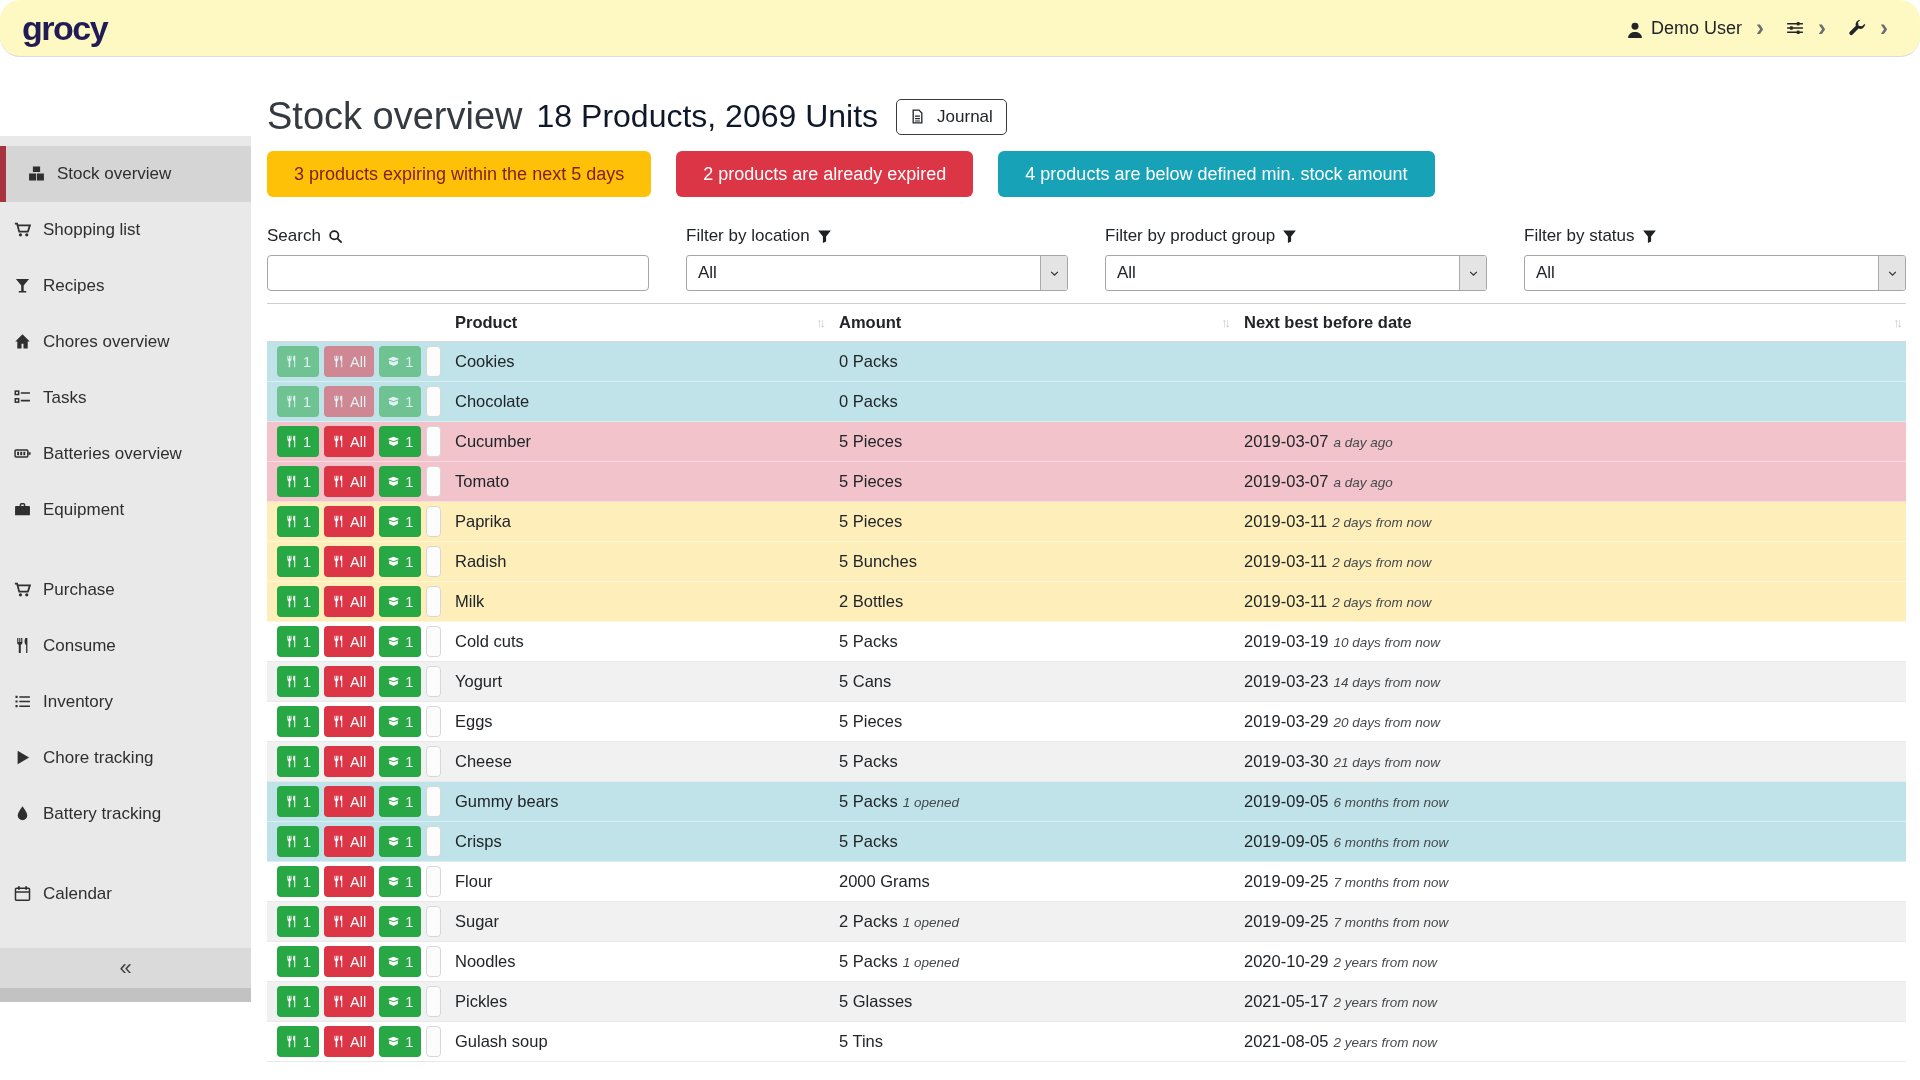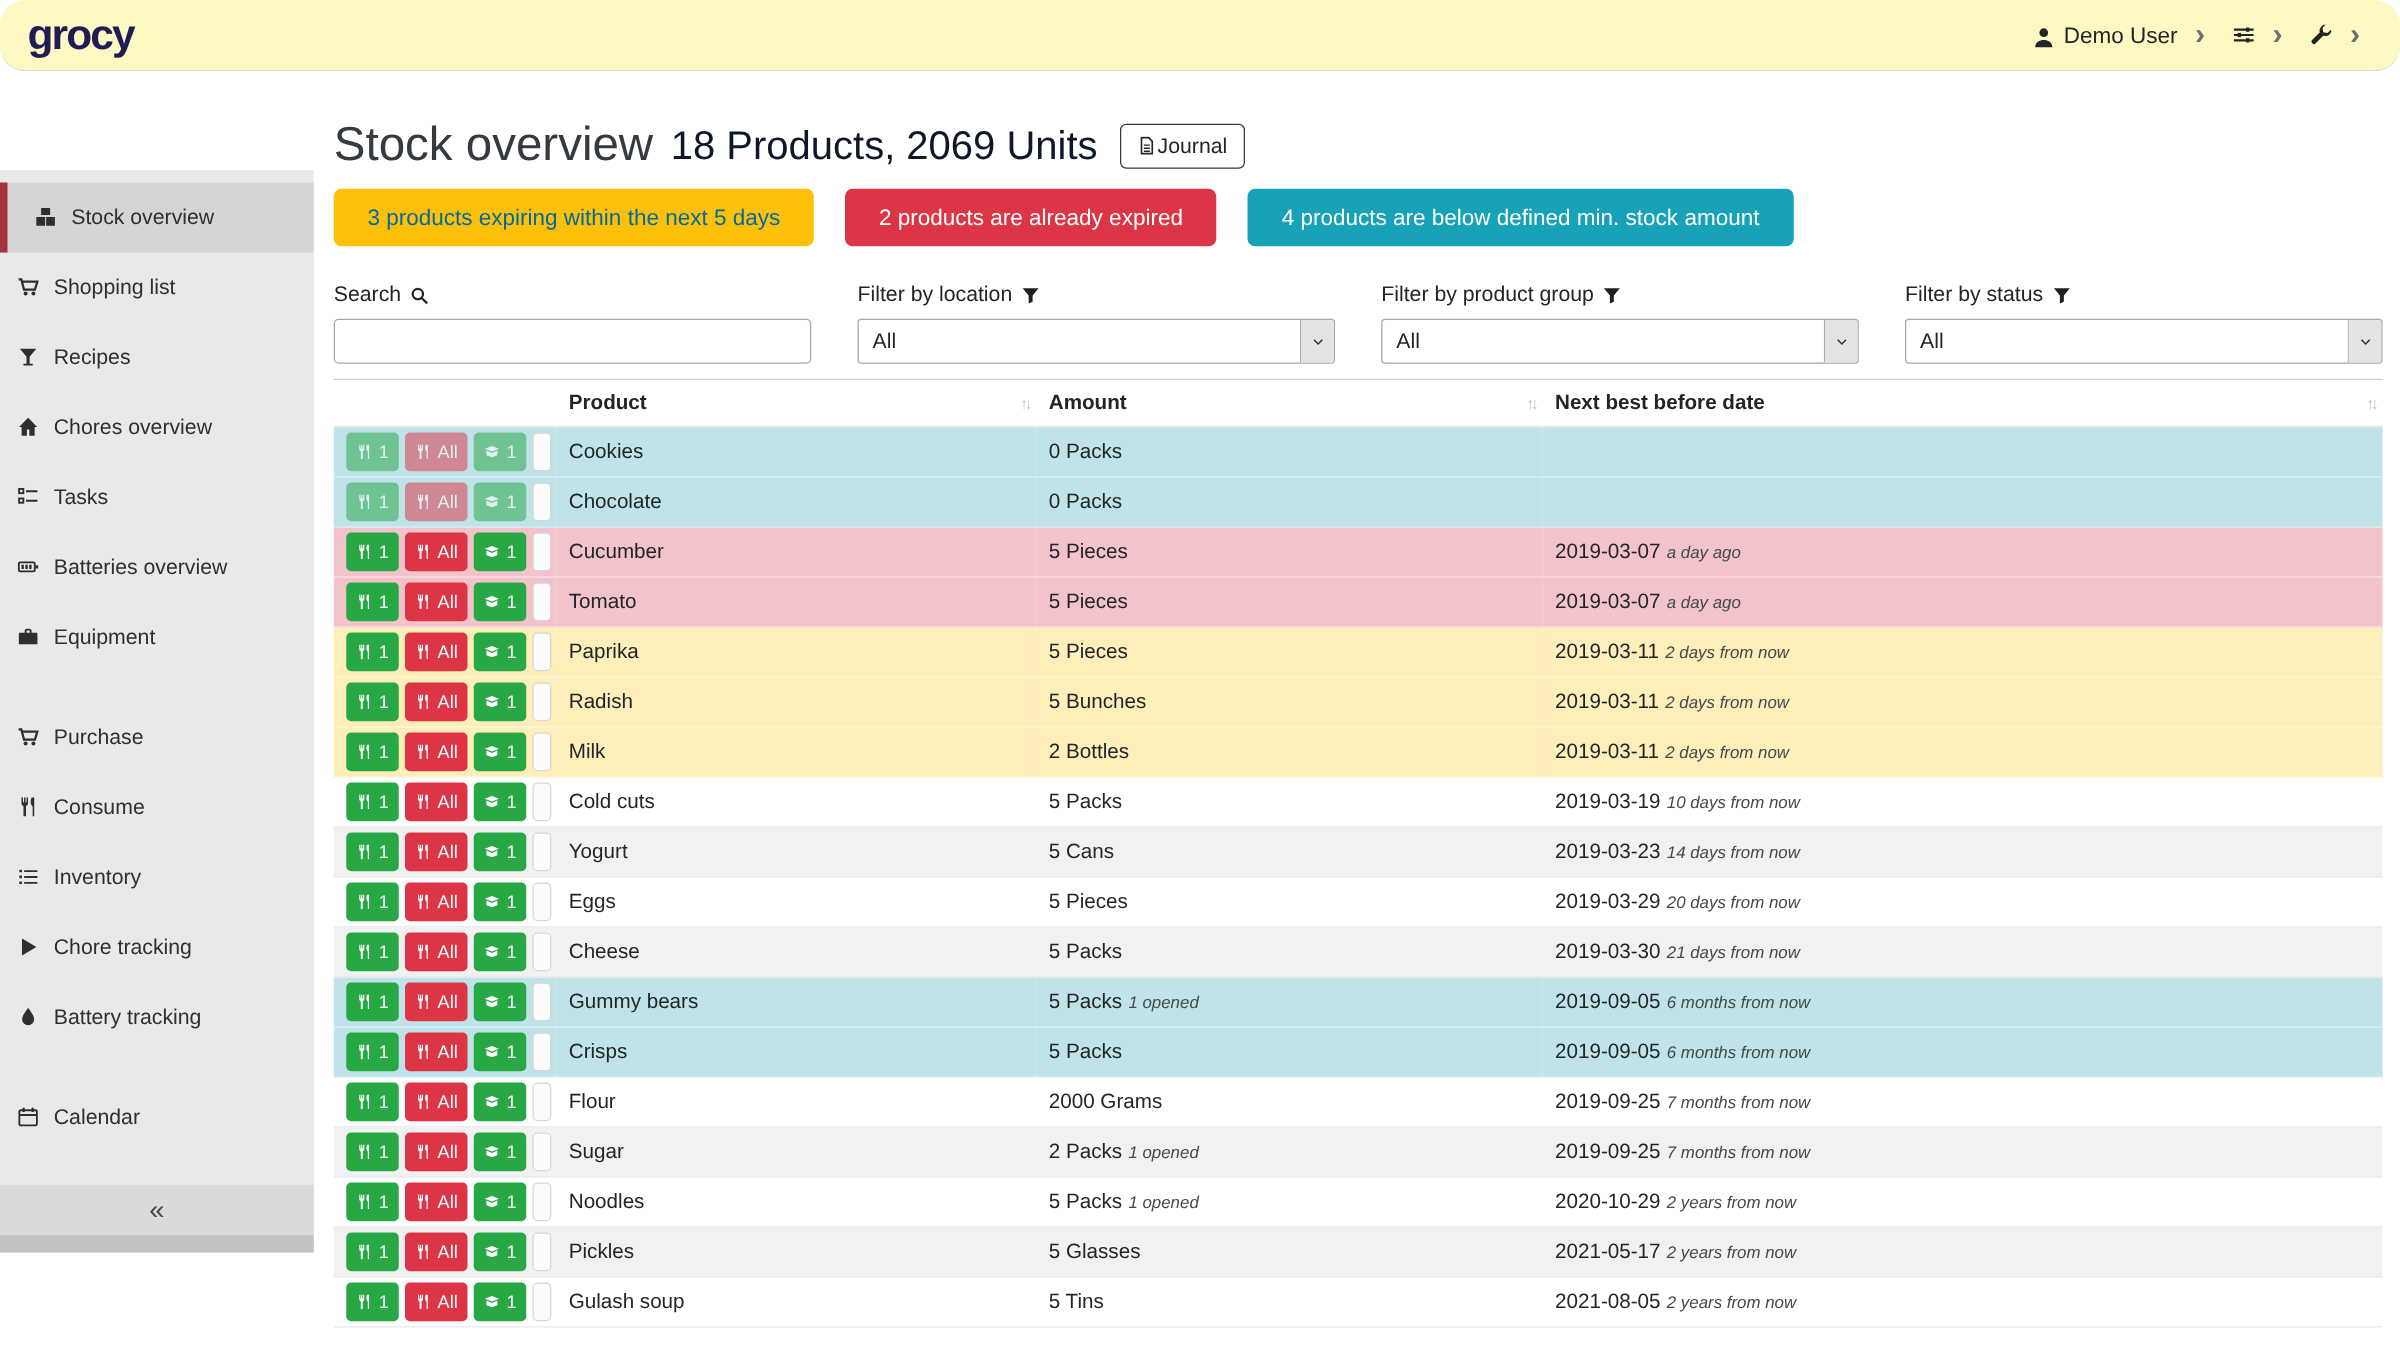--- a/index.html
+++ b/index.html
@@ -27,21 +27,21 @@
   .nav-chev { margin-left:auto; margin-right:18px; color:#4a4a4a; font-size:20px; }
   .sidebar-footer { position:absolute; left:0; right:0; bottom:14px; height:40px; background:#dadada;
     display:flex; align-items:center; justify-content:center; color:#454545; font-size:22px; cursor:pointer; }
   .sidebar-edge { position:absolute; left:0; right:0; bottom:0; height:14px; background:#c2c2c2; }
 
   
   .main { flex:1; background:#fff; padding:20px 14px 0 16px; }
   .page-head { display:flex; align-items:center; gap:14px; }
   .page-title { font-size:38px; font-weight:500; color:#343a40; }
   .page-subtitle { font-size:32px; font-weight:400; color:#0f172a; }
-  .journal-btn { display:inline-flex; align-items:center; gap:1px; border:1px solid #373b3e; border-radius:5px;
+  .journal-btn { display:inline-flex; align-items:center; gap:12px; border:1px solid #373b3e; border-radius:5px;
     background:#fff; padding:7px 13px; font-size:17px; color:#212529; cursor:pointer; margin-left:4px;
     font-family:"Liberation Sans", sans-serif;}
   .alerts { display:flex; gap:25px; margin-top:13px; }
   .alert { height:46px; display:flex; align-items:center; padding:0 27px; border-radius:6px; font-size:18px; }
 
   .filters { display:flex; gap:37px; margin-top:29px; }
   .filter-col { flex:1; }
   .filter-label { display:flex; align-items:center; gap:7px; font-size:17px; color:#212529; margin-bottom:9px; }
   .filter-label .icon { color:#1d2124; }
   .text-input { width:100%; height:36px; border:1px solid #a6a6a6; border-radius:4px; padding:0 10px;
@@ -268,21 +268,21 @@
                 <path d="M3.4 1.2h6.2l3 3.2V14.8H3.4z"></path>
               </g>
               <path d="M5.4 7h5.2v1.2H5.4zM5.4 9.6h5.2v1.2H5.4zM5.4 12.2h5.2v1.2H5.4z"></path>
             </svg>
           </span>
         <span>Journal</span>
       </button>
     </div>
 
     <div class="alerts" id="alerts">
-        <div class="alert" style="background: rgb(255, 193, 7); color: #0369a1;">3 products expiring within the next 5 days</div>
+        <div class="alert" style="background: rgb(255, 193, 7); color: #7f1d1d;">3 products expiring within the next 5 days</div>
         <div class="alert" style="background: rgb(220, 53, 69); color: rgb(255, 255, 255);">2 products are already expired</div>
         <div class="alert" style="background: rgb(23, 162, 184); color: rgb(255, 255, 255);">4 products are below defined min. stock amount</div>
       </div>
 
     <div class="filters">
       <div class="filter-col">
         <div class="filter-label">
           <span>Search</span>
           <span class="icon">
               <svg width="15" height="15" viewBox="0 0 16 16" fill="currentColor">

